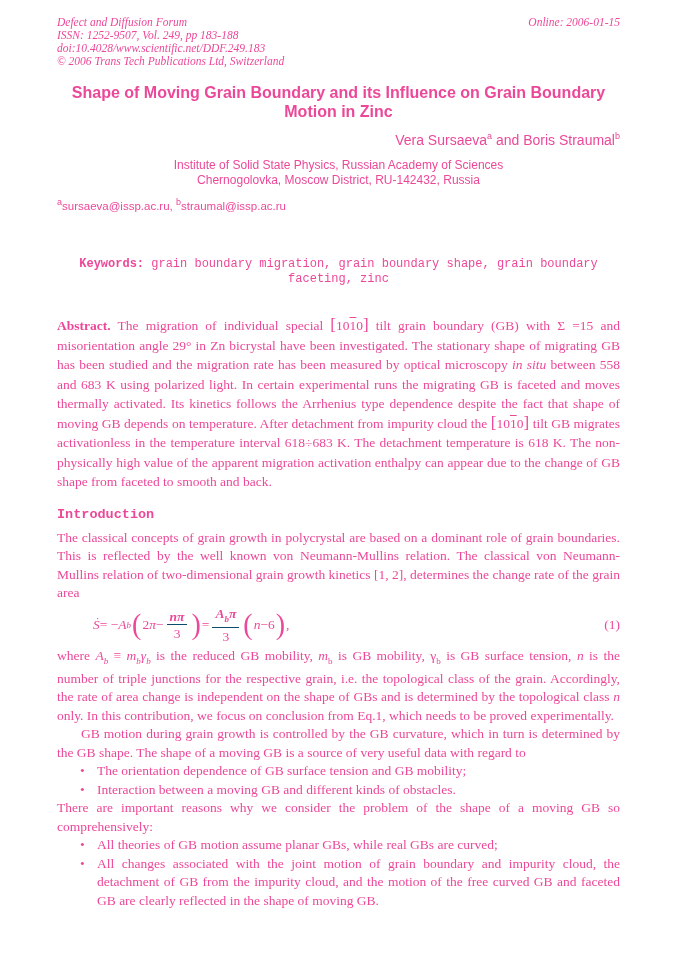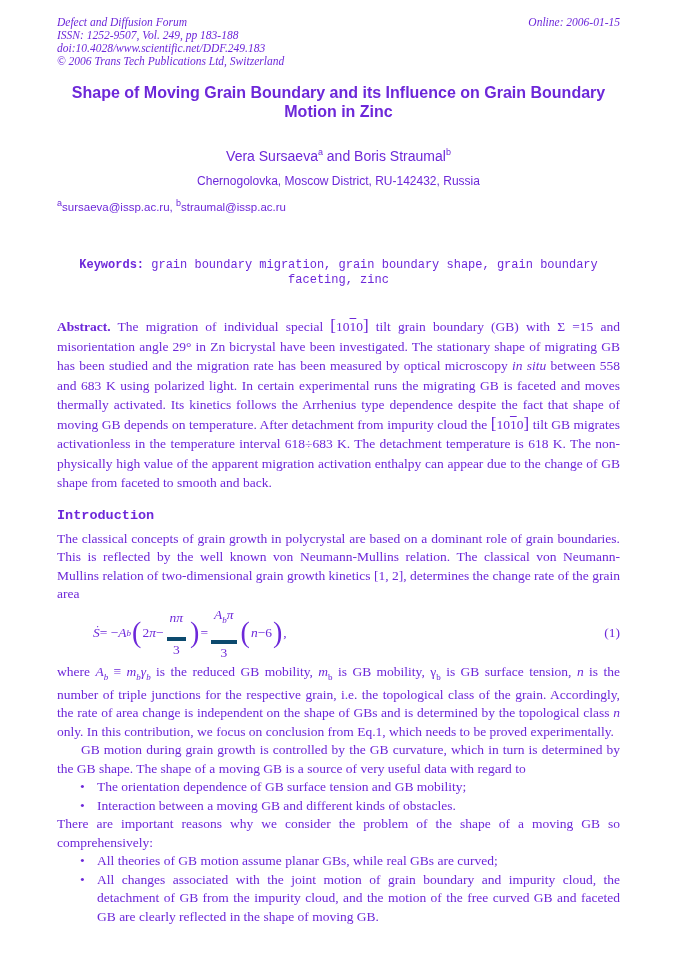--- a/index.html
+++ b/index.html
@@ -1,29 +1,29 @@
 <!DOCTYPE html>
 <html><head>
 <meta charset="utf-8">
 <style>
   html,body{margin:0;padding:0;background:#ffffff;}
   .page{
-    width:678px;height:959px;background:#fff;color:#6d28d9;
+    width:678px;height:959px;background:#fff;color:#ec4899;
     box-sizing:border-box;padding:16px 58px 0 57px;
     overflow:hidden;position:relative;
   }
   
   .hdr{display:flex;justify-content:space-between;align-items:flex-start;
     font-family:"Liberation Serif",serif;font-style:italic;
     font-size:11.5px;line-height:13px;}
   .hdr-left div{white-space:nowrap;}
   
   .title{margin-top:15px;text-align:center;font-family:"Liberation Sans",sans-serif;
     font-weight:bold;font-size:16px;line-height:19px;padding:0 8px;}
-  .authors{margin-top:23px;text-align:center;font-family:"Liberation Sans",sans-serif;
+  .authors{margin-top:7px;text-align:right;font-family:"Liberation Sans",sans-serif;
     font-size:14px;line-height:17px;}
   .authors sup,.emails sup{font-size:9px;}
   .affil{margin-top:9px;text-align:center;font-family:"Liberation Sans",sans-serif;
     font-size:12px;line-height:15px;}
   .emails{margin-top:7px;text-align:left;font-family:"Liberation Sans",sans-serif;
     font-size:11.5px;line-height:14px;}
   
   .keywords{margin-top:45px;font-family:Liberation Mono, monospace;
     font-size:12px;line-height:15px;text-align:center;}
   .keywords b{font-weight:bold;}
@@ -41,21 +41,21 @@
   .obar{text-decoration:overline;}
   sub{font-size:9px;}
   sub.it{font-style:italic;}
   
   .eq-row{display:flex;align-items:center;font-family:"Liberation Serif",serif;
     font-size:13.5px;margin:3px 0 3px 36px;}
   .eq-body{display:inline-flex;align-items:center;}
   .eq-body i{font-style:italic;}
   .frac{display:inline-flex;flex-direction:column;align-items:center;
     margin:0 3px;line-height:15px;}
-  .frac .num{border-bottom:4px solid #0c4a6e;padding:0 3px 12px;}
+  .frac .num{border-bottom:1px solid #0c4a6e;padding:0 3px 0;font-weight:bold;}
   .frac .den{padding-top:1px;}
   .bigp{font-size:28px;font-weight:400;line-height:28px;margin:0 1px;
     font-family:"Liberation Serif",serif;transform:scaleY(1.05);}
   .eq-number{margin-left:auto;font-family:"Liberation Serif",serif;}
   
   .bullet-row{display:flex;font-family:"Liberation Serif",serif;
     font-size:13.5px;line-height:18.5px;margin-left:23px;}
   .bullet-dot{width:17px;flex:none;}
   .bullet-text{flex:1;text-align:justify;margin:0;}
 </style>
@@ -74,20 +74,21 @@
     <div class="hdr-right">Online: 2006-01-15</div>
   </div>
 
   <div class="title">Shape of Moving Grain Boundary and its Influence on Grain Boundary Motion in Zinc</div>
 
   <div class="authors">
     <span>Vera Sursaeva</span><sup>a</sup><span> and </span><span>Boris Straumal</span><sup>b</sup>
   </div>
 
   <div class="affil">
+    <div>Institute of Solid State Physics, Russian Academy of Sciences</div>
     <div>Chernogolovka, Moscow District, RU-142432, Russia</div>
   </div>
 
   <div class="emails">
     <sup>a</sup><span>sursaeva@issp.ac.ru, </span><sup>b</sup><span>straumal@issp.ac.ru</span>
   </div>
 
   <div class="keywords">
     <b>Keywords:</b><span> grain boundary migration, grain boundary shape, grain boundary faceting, zinc</span>
   </div>

